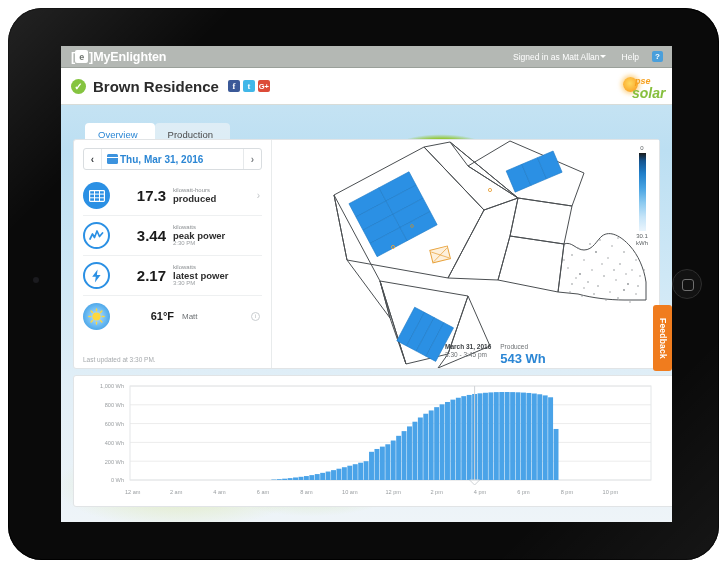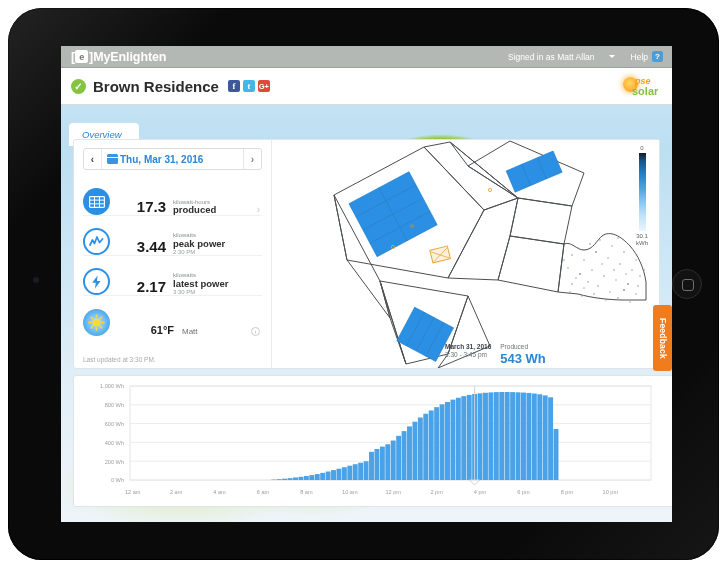--- a/index.html
+++ b/index.html
@@ -92,28 +92,28 @@
     background: #ffffff;
     color: #707670;
     font-size: 9px; font-weight: bold;
     margin-right: 1px;
   }
   #topbar-right {
     margin-left: auto; margin-right: 9px;
     display: flex; align-items: center; gap: 16px;
     font-size: 8.5px; color: #ffffff;
   }
-  #signed-in { display: flex; align-items: center; gap: 14px; }
+  #signed-in { display: flex; align-items: center; gap: 0; }
   .caret-down {
     width: 0; height: 0;
     border-left: 3px solid transparent;
     border-right: 3px solid transparent;
     border-top: 3px solid #ffffff;
   }
-  #help-group { display: flex; align-items: center; gap: 4px; justify-content: space-between; }
+  #help-group { display: flex; align-items: center; gap: 13px; justify-content: space-between; }
   #help-badge {
     width: 11px; height: 11px;
     background: #4a9fdb;
     border-radius: 2px;
     color: #fff; font-size: 8px; font-weight: bold;
     display: flex; align-items: center; justify-content: center;
   }
 
   #app-header {
     position: absolute; left: 0; top: 22px;
@@ -155,29 +155,29 @@
     background: radial-gradient(circle at 45% 42%, #ffd85e 0%, #fbb034 60%, #f08c22 100%);
     box-shadow: 0 0 4px 2px rgba(252,184,60,0.55);
   }
   #partner-text-1 {
     position: absolute; left: 15px; top: 2px;
     font-size: 9px; font-weight: bold; color: #f6a01e;
     font-style: italic;
   }
   #partner-text-2 {
     position: absolute; left: 12px; top: 11px;
-    font-size: 11px; font-weight: bold; color: #86bf3d;
+    font-size: 14px; font-weight: bold; color: #86bf3d;
+    font-style: italic;
   }
 
   
   #tabs {
-    position: absolute; left: 8px; top: 77px;
+    position: absolute; left: 24px; top: 77px;
     display: flex;
     font-size: 9.5px;
-    font-style: italic;
   }
   .tab {
     padding: 6px 17px 6px 13px;
     background: rgba(245,247,248,0.55);
     color: #4a4a4a;
     border-top-left-radius: 4px;
     border-top-right-radius: 4px;
   }
   .tab.active {
     background: #ffffff;
@@ -225,21 +225,21 @@
     content: ""; position: absolute; left: 0; right: 0; top: 2.5px;
     height: 1px; background: #fff;
   }
   #date-text {
     margin-left: 2px;
     font-size: 10px; font-weight: bold; color: #2b86d4;
   }
 
   
   .metric-row {
-    display: flex; align-items: flex-end;
+    display: flex; align-items: center;
     height: 40px;
     margin: 0 9px;
     border-bottom: 1px solid #eef0f1;
     position: relative;
   }
   .metric-icon {
     width: 27px; height: 27px; border-radius: 50%;
     background: #2b90e4;
     display: flex; align-items: center; justify-content: center;
     flex: 0 0 auto;
@@ -375,20 +375,21 @@
       </div>
       <div id="partner-logo">
         <div id="partner-sun"></div>
         <div id="partner-text-1">pse</div>
         <div id="partner-text-2">solar</div>
       </div>
     </div>
 
     <div id="tabs">
       <div class="tab active">Overview</div>
+      <div class="tab">Production</div>
     </div>
 
     <div id="content-card">
       <div id="left-panel">
 
         <div id="date-bar">
           <div class="date-arrow left">‹</div>
           <div id="cal-icon"></div>
           <div id="date-text">Thu, Mar 31, 2016</div>
           <div class="date-arrow right">›</div>

